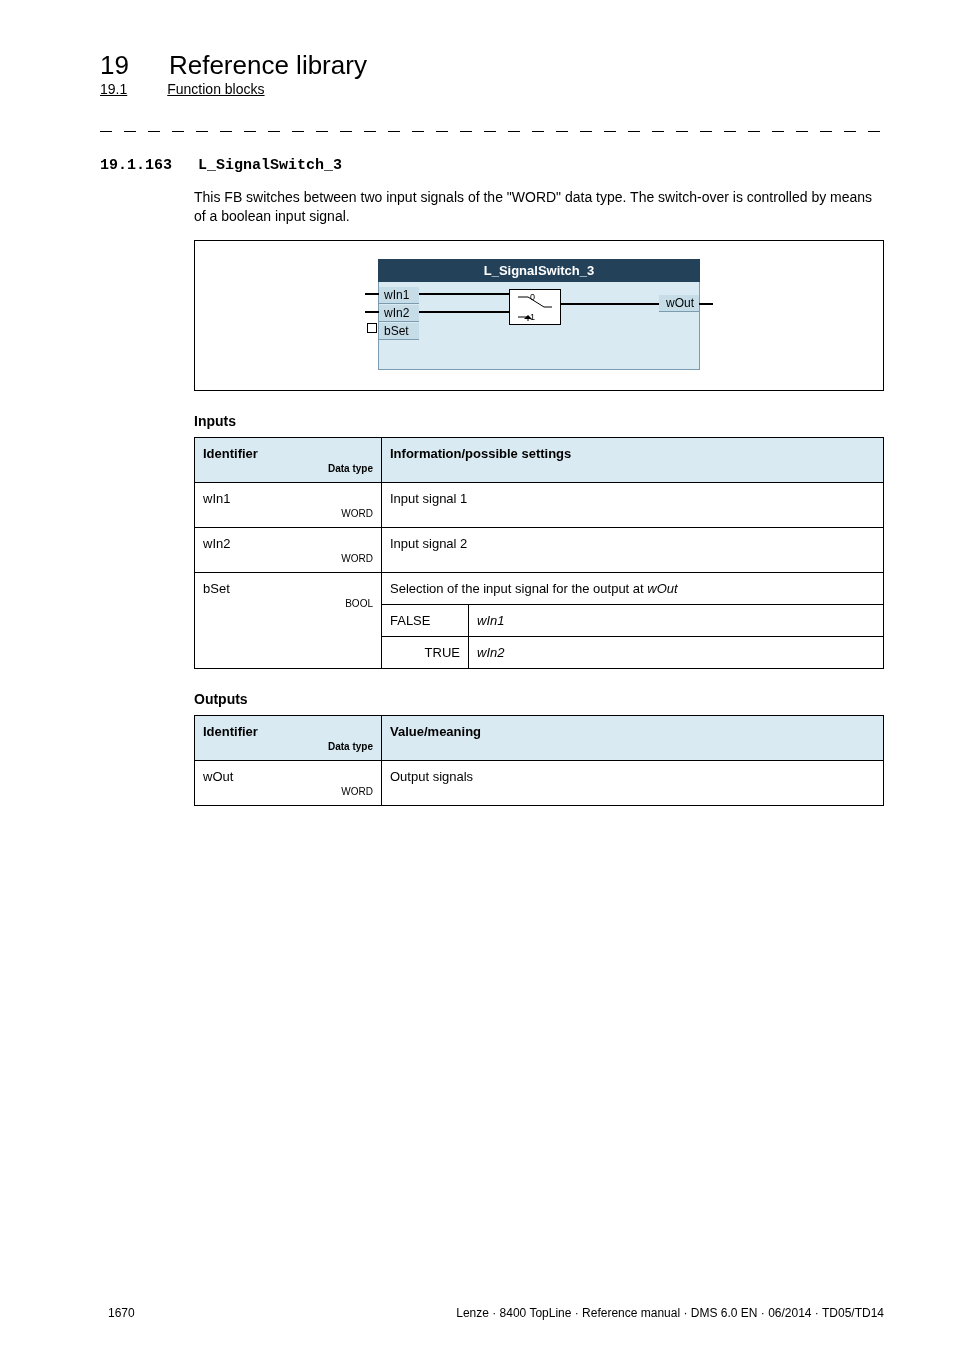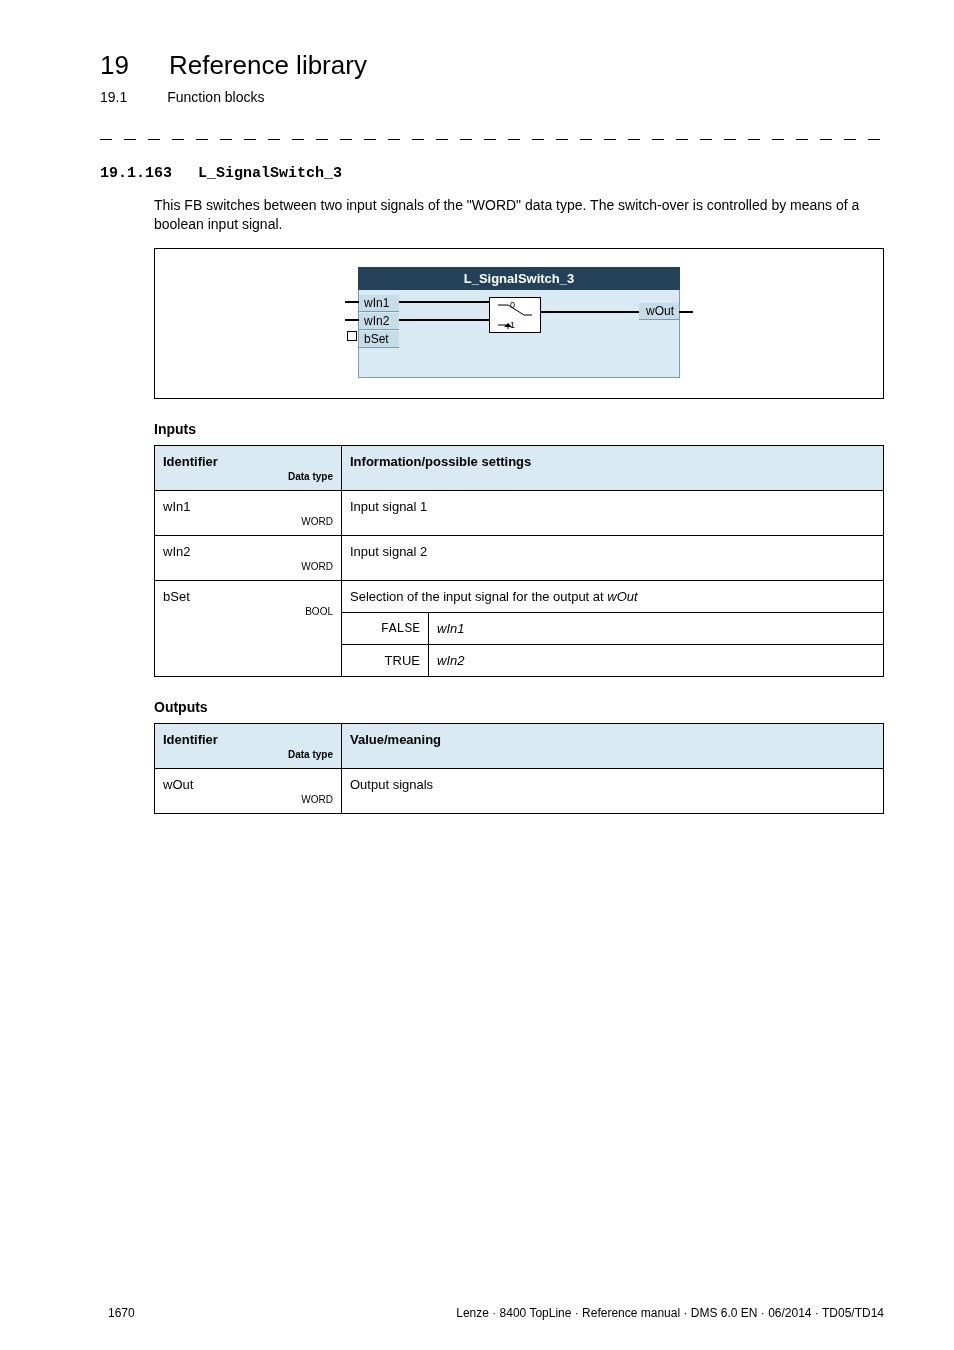--- a/index.html
+++ b/index.html
@@ -28,21 +28,22 @@
     font-weight: 400;
   }
   .chapter-title {
     font-size: 26px;
     font-weight: 400;
   }
   .subhead {
     display: flex;
     align-items: baseline;
     gap: 40px;
-    margin-top: 8px;
+    margin-top: 0;
+    text-decoration: underline;
   }
   .sub-num {
     font-size: 14px;
   }
   .sub-title {
     font-size: 14px;
   }
   .dash-rule {
     margin: 28px 0 18px 0;
     border: none;
@@ -59,21 +60,21 @@
   .section-head {
     display: flex;
     align-items: center;
     gap: 26px;
     margin-bottom: 12px;
     font-family: Liberation Mono, monospace;
   }
   .sec-num { font-weight: bold; font-size: 15px; }
   .sec-title { font-weight: bold; font-size: 15px; }
   .body-indent {
-    margin-left: 54px;
+    margin-left: 94px;
   }
   .body-text { font-size: 14px; line-height: 1.35; }
   .diagram-outer {
     border: 1px solid #000;
     margin-top: 14px;
     padding: 18px 0 20px 0;
     display: flex;
     justify-content: center;
   }
   .fb-box {
@@ -260,21 +261,21 @@
       <tr>
         <td class="id-cell" rowspan="3">
           <span>bSet</span>
           <span class="dt">BOOL</span>
         </td>
         <td colspan="2">
           <span>Selection of the input signal for the output at </span><span class="italic">wOut</span>
         </td>
       </tr>
       <tr>
-        <td class="small-col" style="text-align:right;font-family:Liberation Mono, monospace;">FALSE</td>
+        <td class="small-col" style="">FALSE</td>
         <td class="italic">wIn1</td>
       </tr>
       <tr>
         <td class="small-col" style="text-align:right;">TRUE</td>
         <td class="italic">wIn2</td>
       </tr>
     </tbody>
       </table>
 
     <div class="h4">Outputs</div>

